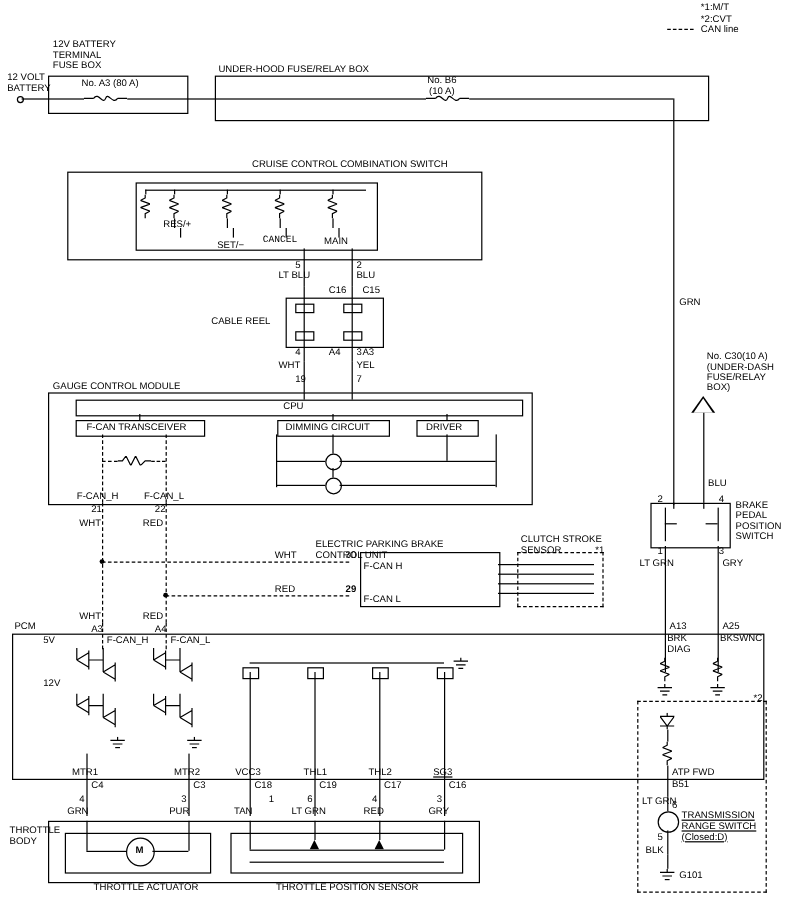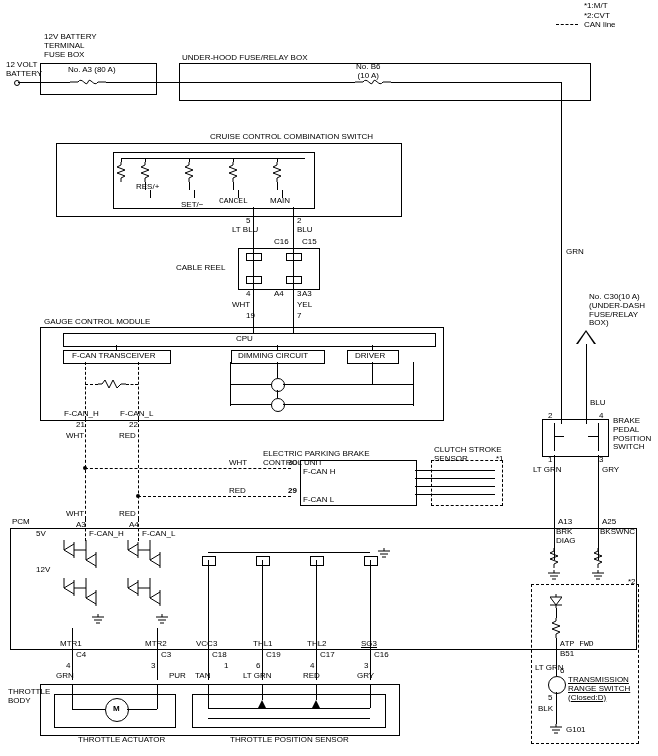--- a/index.html
+++ b/index.html
@@ -387,21 +387,21 @@
         <path d="M6 0 V3 M0 3 H12 L6 11 Z M0 11 H12 M6 11 V14" stroke="#000" fill="none" stroke-width="1"></path>
       </svg>
   </div>
   <div class="thin vline" style="left:556px; top:608px; height:10px;"></div>
   <div class="resv" style="left:552px; top:618px;">
     <svg viewBox="0 0 8 20">
         <path d="M4 0 V3 L0 5 L8 8 L0 11 L8 14 L4 16 V20" stroke="#000" fill="none" stroke-width="1"></path>
       </svg>
   </div>
   <div class="thin vline" style="left:556px; top:638px; height:26px;"></div>
-  <div class="label" style="left:560px; top:640px;font-family:Liberation Mono, monospace;">ATP FWD</div>
+  <div class="label" style="left:560px; top:640px;">ATP FWD</div>
   <div class="label" style="left:560px; top:650px;">B51</div>
   <div class="label" style="left:535px; top:664px;">LT GRN</div>
   <div class="label" style="left:560px; top:667px;">6</div>
 
   <div class="circle" style="left:548px; top:676px; width:16px; height:16px;"></div>
   <div class="thin vline" style="left:556px; top:664px; height:12px;"></div>
   <div class="thin vline" style="left:556px; top:692px; height:20px;"></div>
   <div class="label" style="left:568px; top:676px;text-decoration:underline;">TRANSMISSION
 RANGE SWITCH
 (Closed:D)</div>
@@ -448,21 +448,21 @@
   <div class="label" style="left:374px; top:651px;">C16</div>
 
   <div class="label" style="left:66px; top:662px;">4</div>
   <div class="label" style="left:151px; top:662px;">3</div>
   <div class="label" style="left:224px; top:662px;">1</div>
   <div class="label" style="left:256px; top:662px;">6</div>
   <div class="label" style="left:310px; top:662px;">4</div>
   <div class="label" style="left:364px; top:662px;">3</div>
 
   <div class="label" style="left:56px; top:672px;">GRN</div>
-  <div class="label" style="left:141px; top:672px;margin-left:28px;">PUR</div>
+  <div class="label" style="left:141px; top:672px;">PUR</div>
   <div class="label" style="left:195px; top:672px;">TAN</div>
   <div class="label" style="left:243px; top:672px;">LT GRN</div>
   <div class="label" style="left:303px; top:672px;">RED</div>
   <div class="label" style="left:357px; top:672px;">GRY</div>
 
   <div class="label" style="left:8px; top:688px;">THROTTLE
 BODY</div>
   <div class="box" style="left:40px; top:684px; width:358px; height:50px;"></div>
 
   <div class="box" style="left:54px; top:694px; width:120px; height:32px;"></div>

